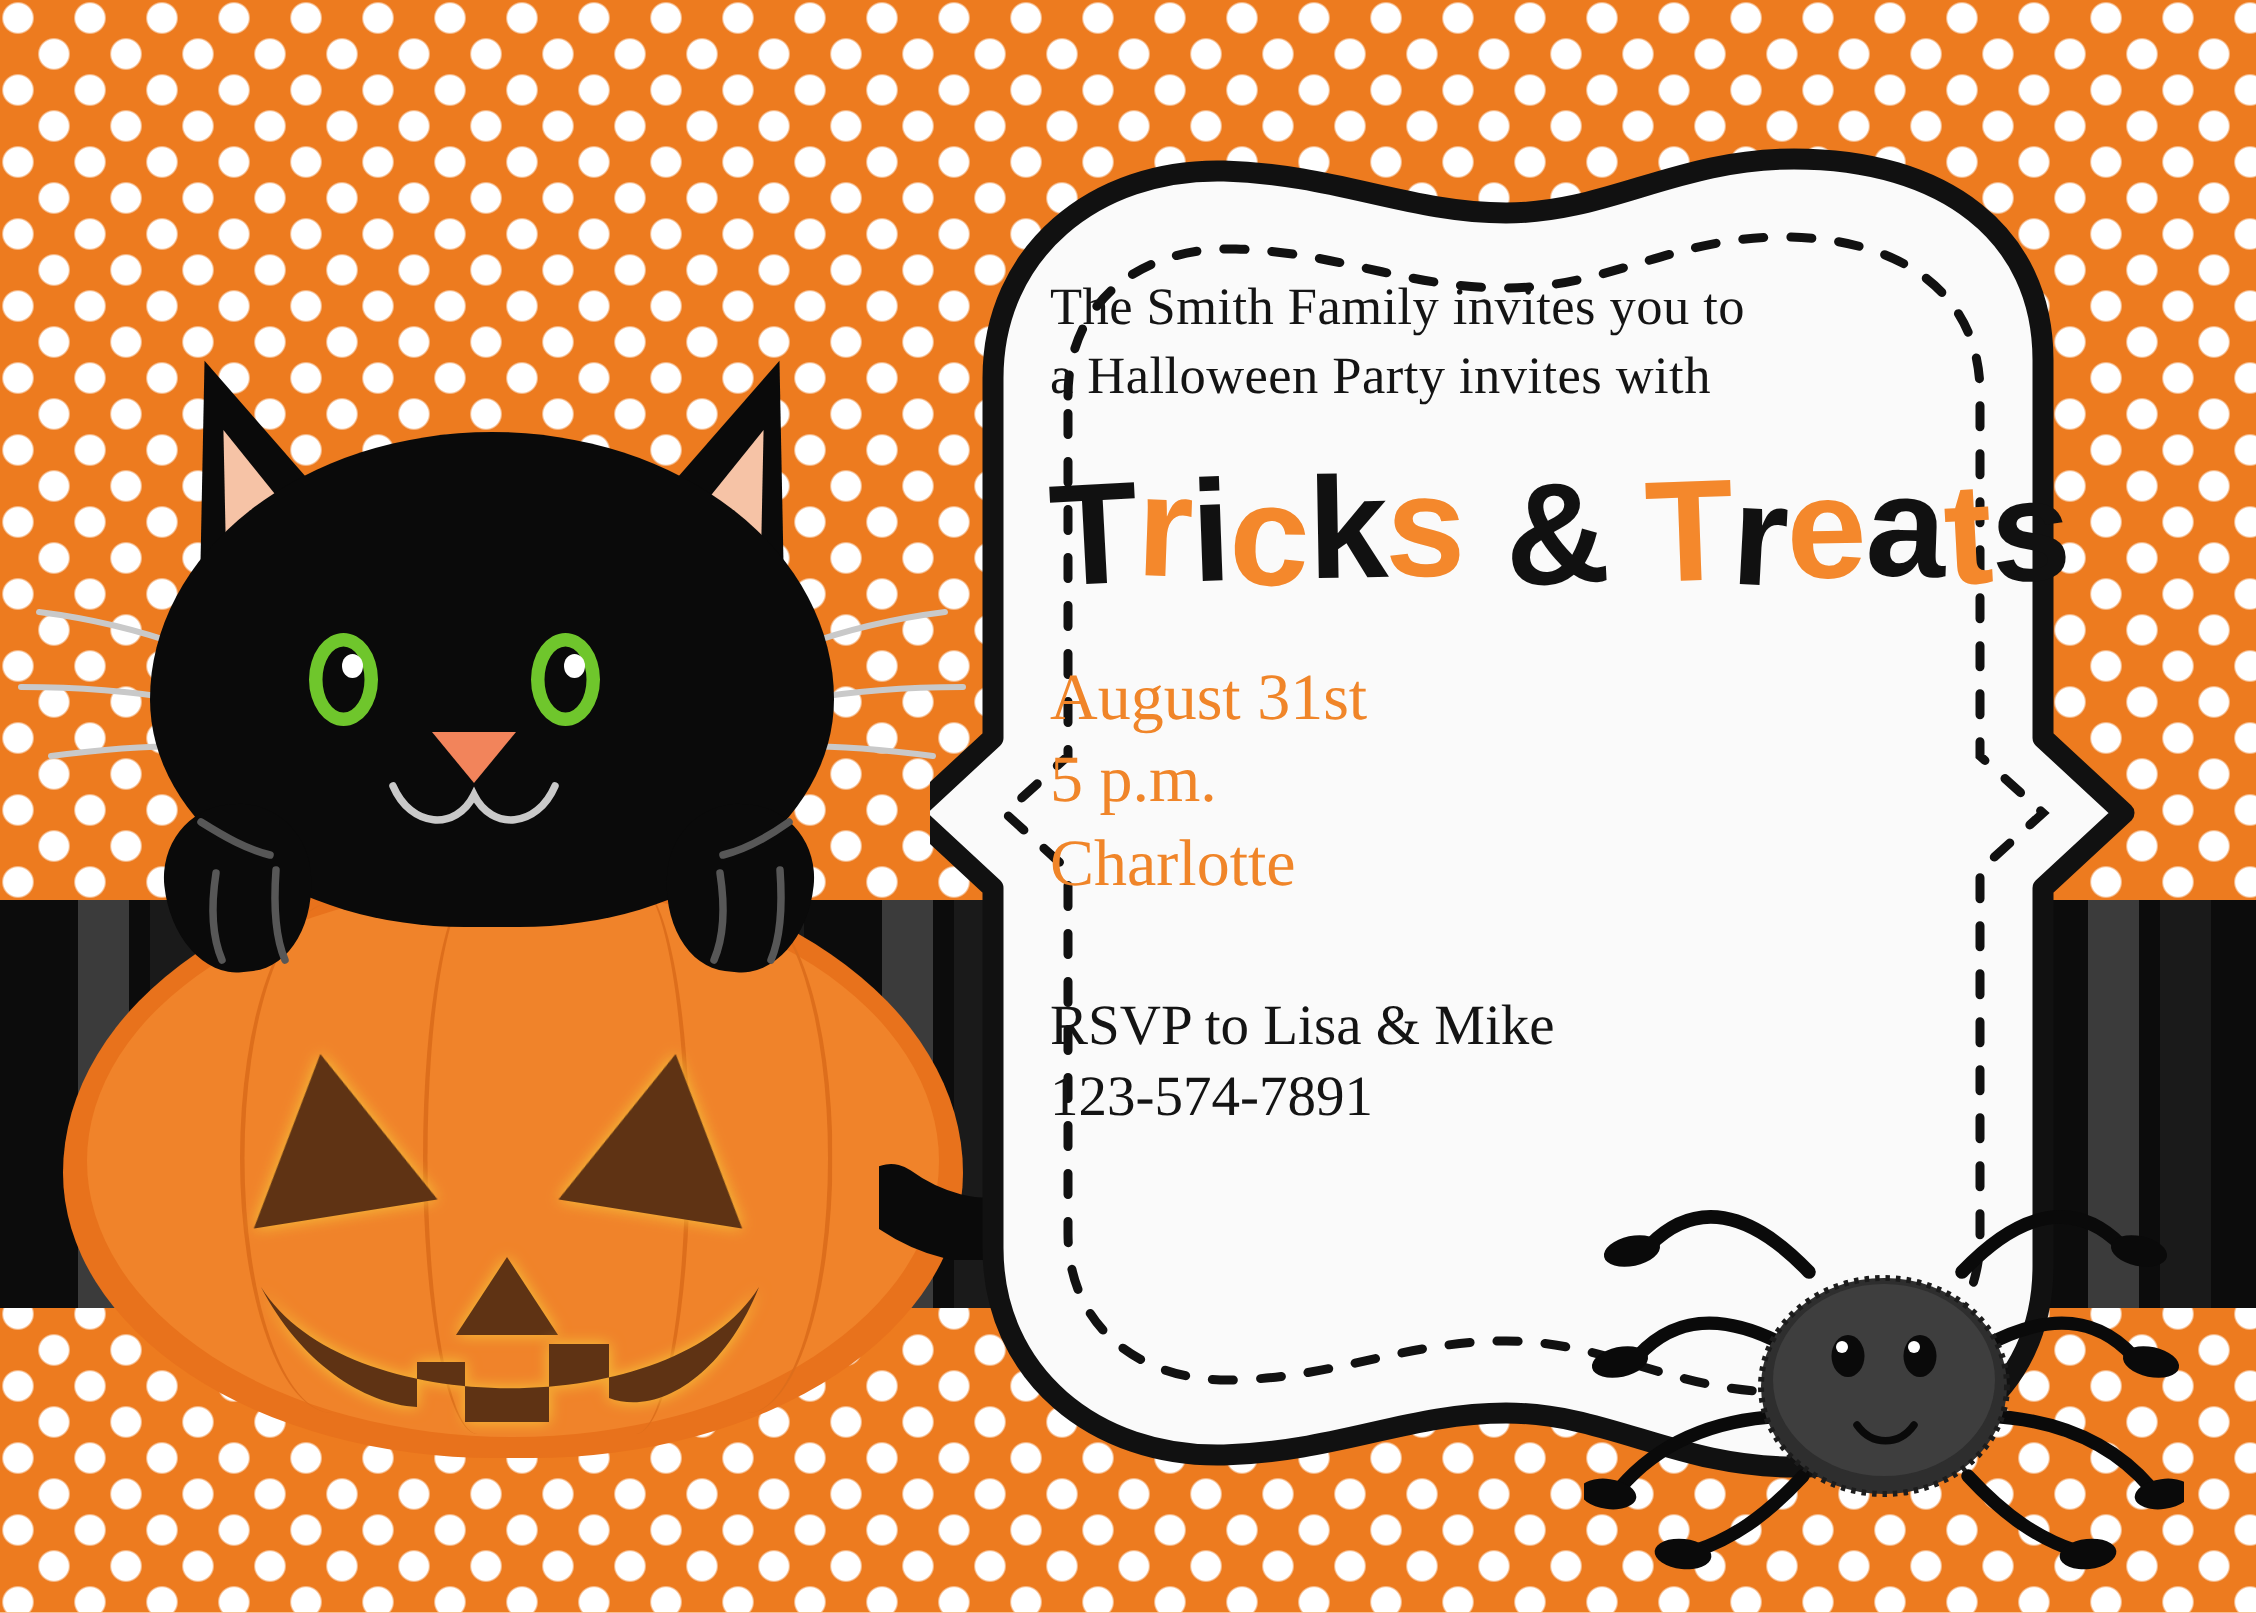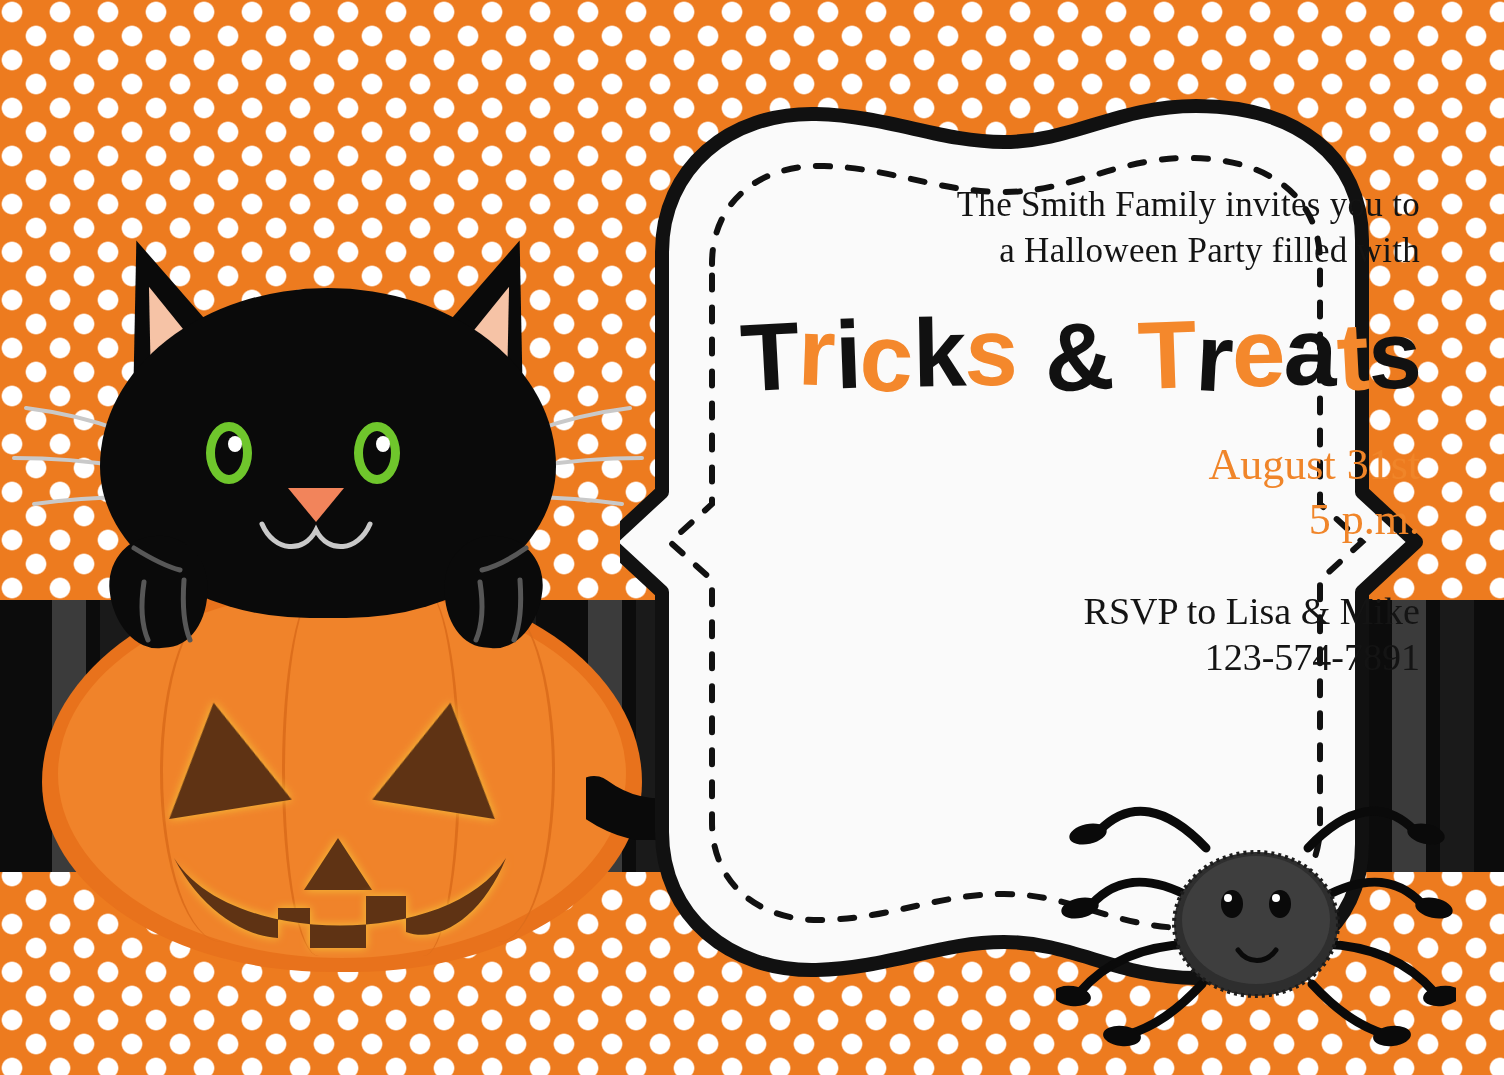--- a/index.html
+++ b/index.html
@@ -207,21 +207,21 @@
     width: 884px;
     height: 940px;
   }
   .card svg { display: block; }
 
   .card-text {
     position: absolute;
     left: 80px;
     top: 110px;
     width: 720px;
-    text-align: right;
+    text-align: left;
     color: #1a1a1a;
   }
 
   .intro {
     font-family: "Liberation Serif", serif;
     font-size: 35px;
     line-height: 1.30;
     letter-spacing: 0.3px;
     color: #141414;
   }
@@ -247,21 +247,21 @@
 
   .details {
     margin-top: 34px;
     font-family: "Liberation Serif", serif;
     font-size: 44px;
     line-height: 1.26;
     color: #F08529;
   }
 
   .rsvp {
-    margin-top: 40px;
+    margin-top: 58px;
     font-family: "Liberation Serif", serif;
     font-size: 38px;
     line-height: 1.22;
     color: #141414;
   }
 
   
   .spider {
     position: absolute;
     left: 1056px;
@@ -375,29 +375,30 @@
            C 318 822, 272 846, 204 848
            C 142 850, 92 814, 92 750
            L 92 508
            L 50 470
            L 92 432
            Z" fill="none" stroke="#111111" stroke-width="6" stroke-dasharray="14 18" stroke-linecap="round"></path>
     </svg>
 
     <div class="card-text">
       <div class="intro">The Smith Family invites you to</div>
-      <div class="intro">a Halloween Party filled with</div>
+      <div class="intro">a Halloween Party invites with</div>
 
       <div class="bigtitle">
         <span class="ch k t1">T</span><span class="ch o t2">r</span><span class="ch k t3">i</span><span class="ch o t4">c</span><span class="ch k t5">k</span><span class="ch o t2">s</span><span class="sp"></span><span class="ch k t1">&amp;</span><span class="sp"></span><span class="ch o t3">T</span><span class="ch k t4">r</span><span class="ch o t5">e</span><span class="ch k t2">a</span><span class="ch o t1">t</span><span class="ch k t3">s</span>
       </div>
 
       <div class="details">
         <div>August 31st</div>
         <div>5 p.m.</div>
+        <div>Charlotte</div>
       </div>
 
       <div class="rsvp">
         <div>RSVP to Lisa &amp; Mike</div>
         <div>123-574-7891</div>
       </div>
     </div>
   </div>
 
   <svg class="spider" viewBox="0 0 400 290">

